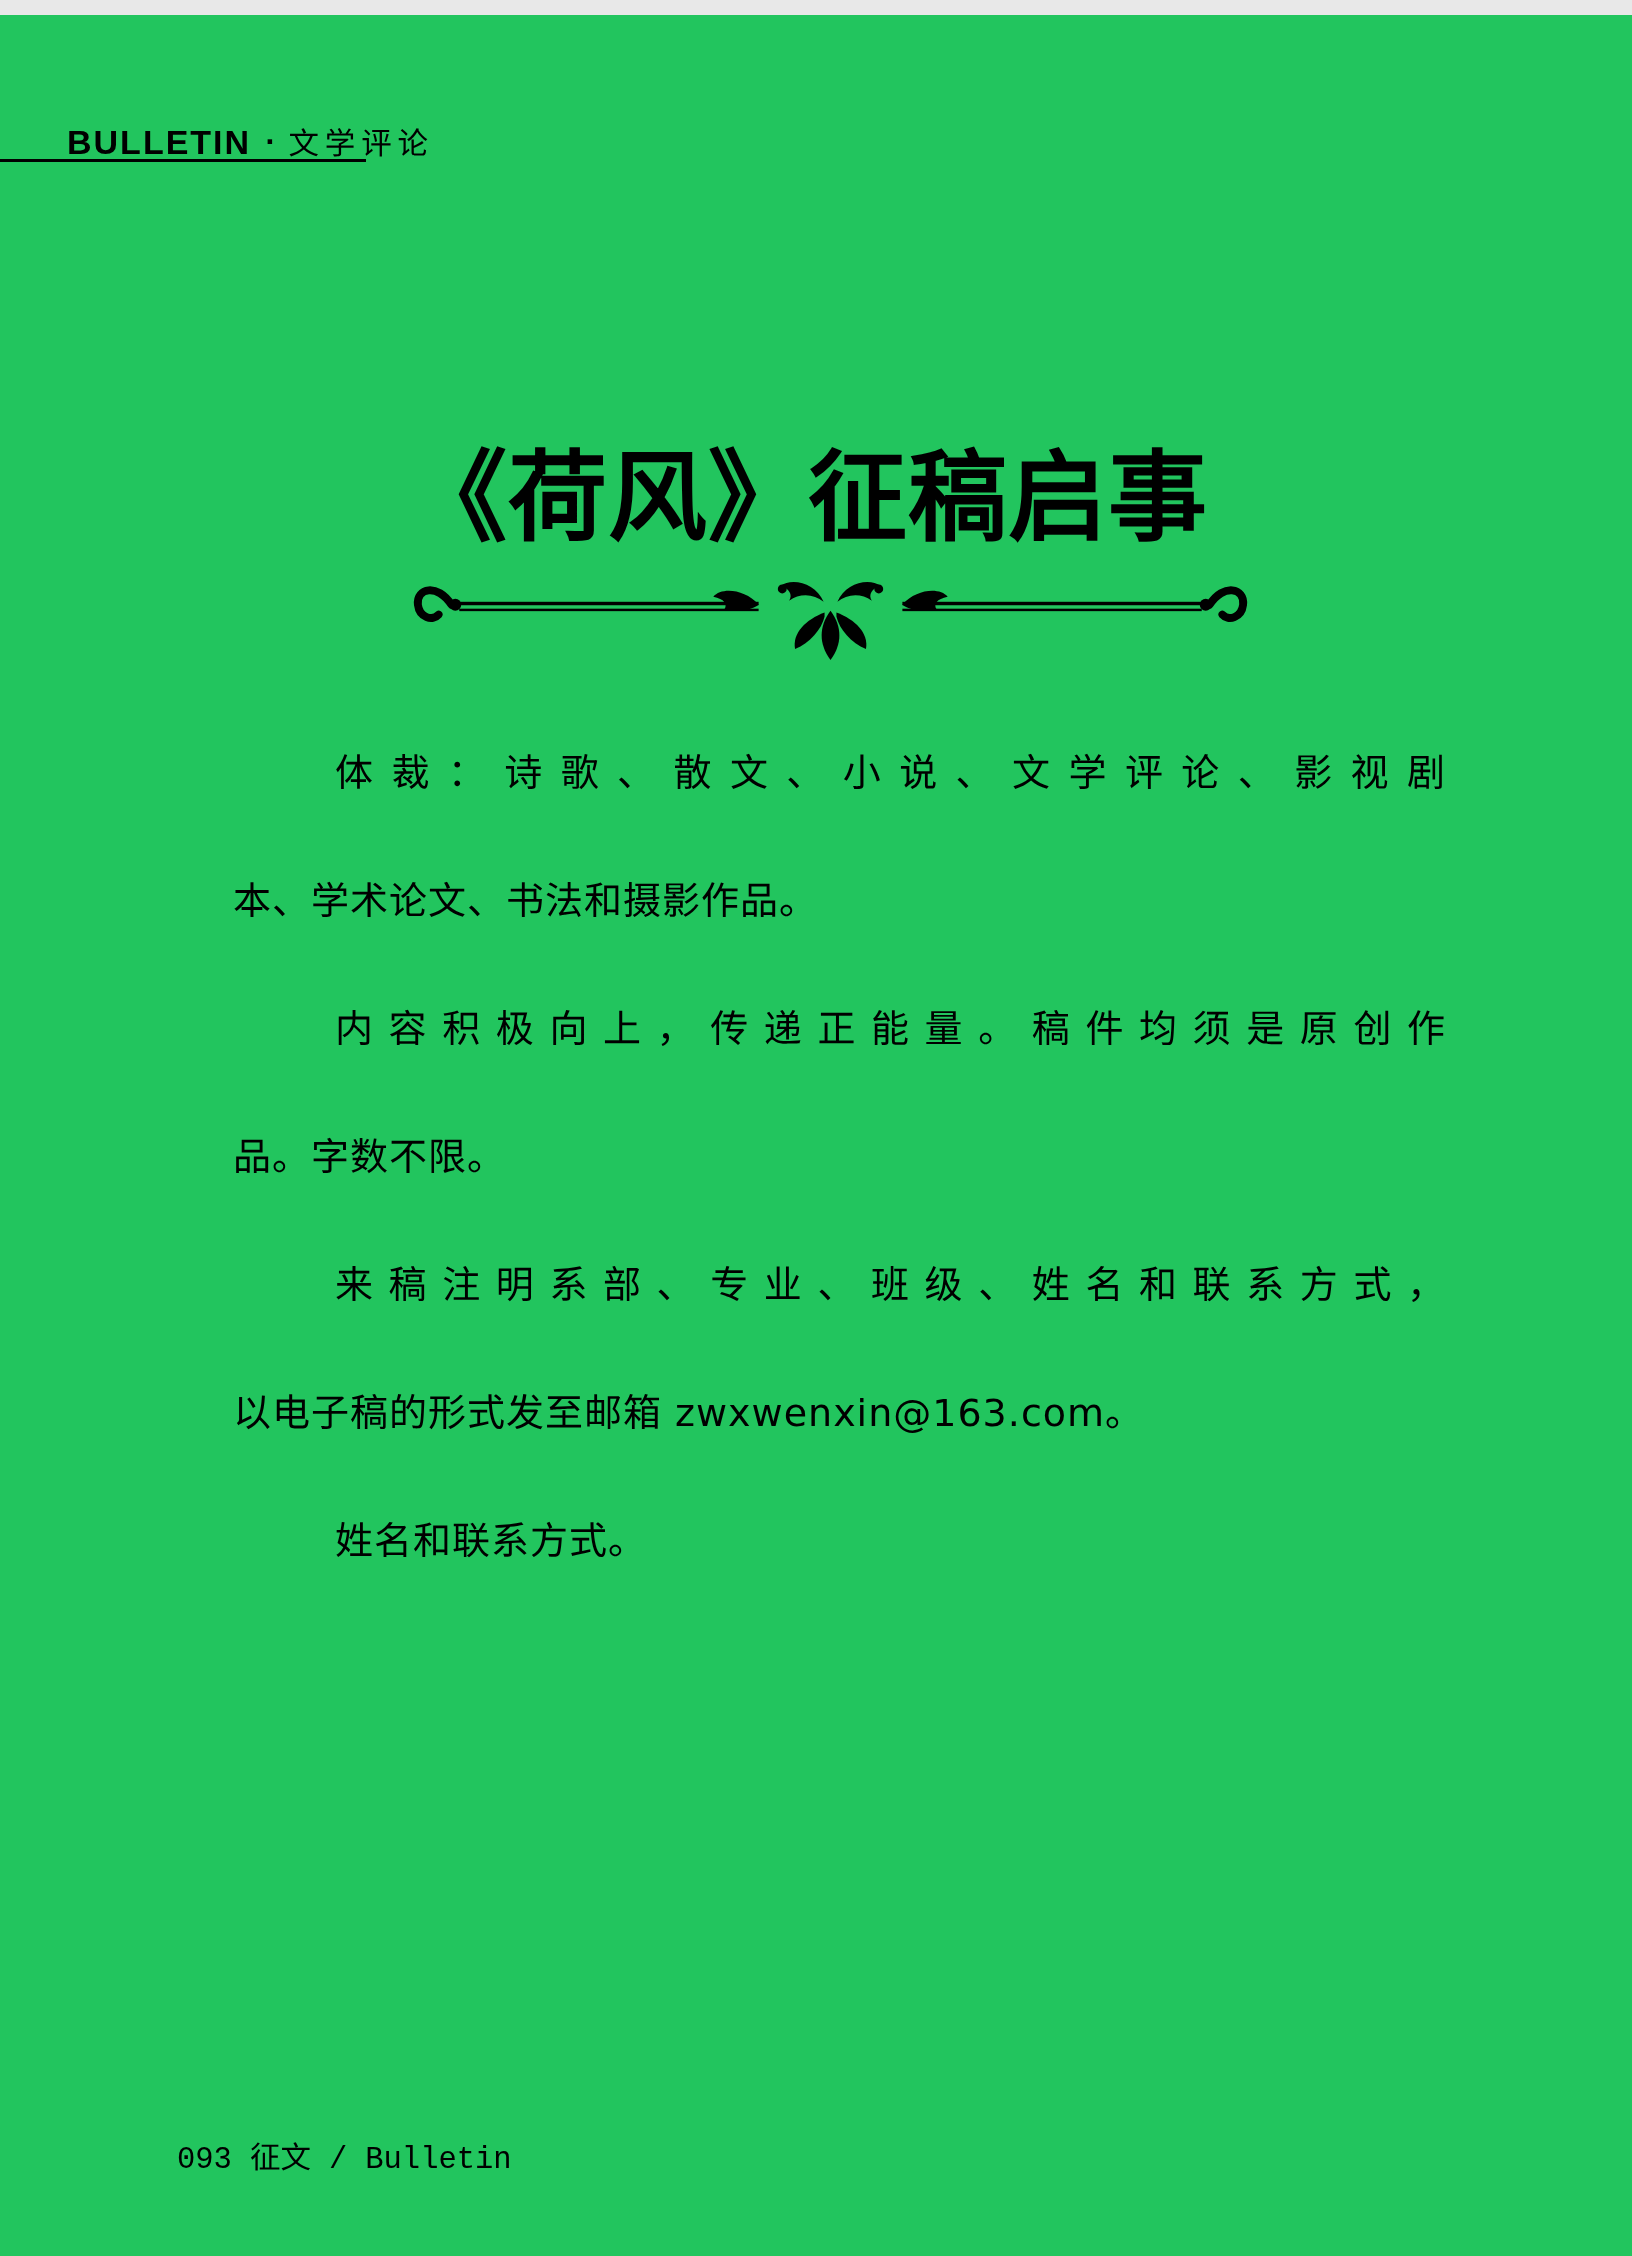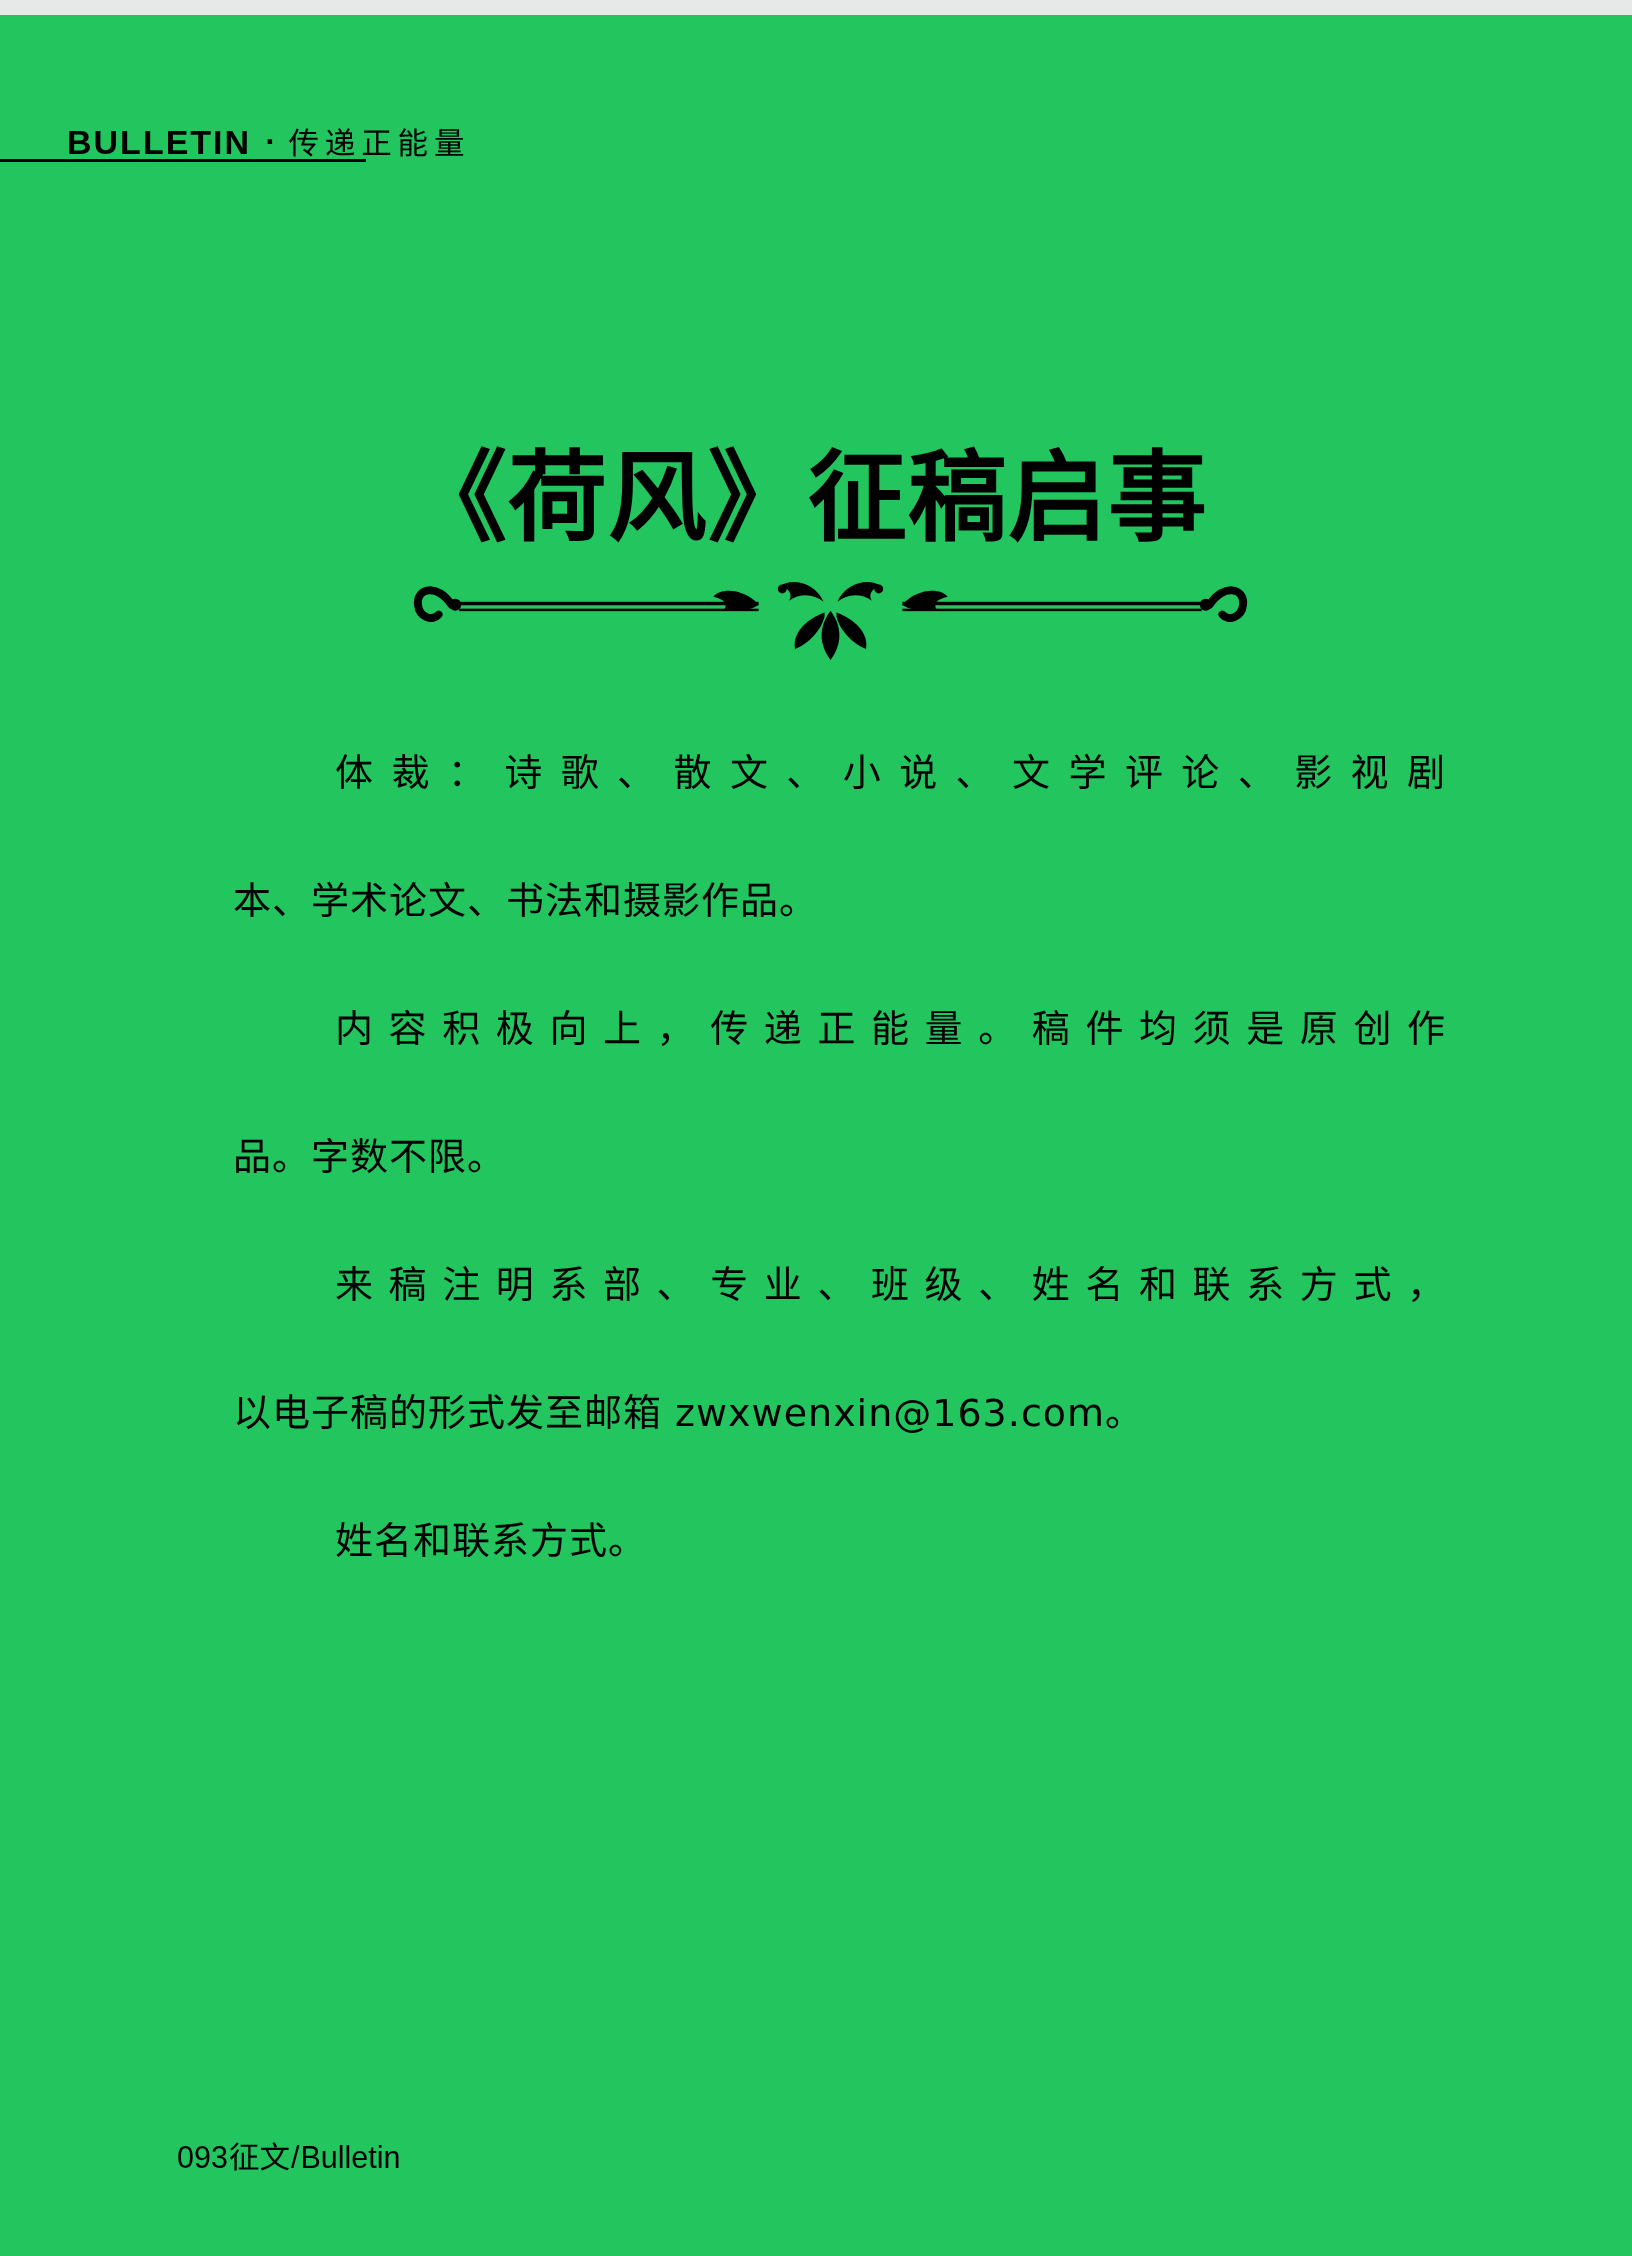--- a/index.html
+++ b/index.html
@@ -108,36 +108,36 @@
     white-space: nowrap;
   }
 
   
   .page-footer {
     position: absolute;
     left: 177px;
     top: 2118px;
     display: flex;
     align-items: baseline;
-    gap: 1px;
-    font-family: Liberation Sans, sans-serif;
+    gap: 18px;
+    font-family: Liberation Mono, monospace;
     font-size: 30.5px;
     white-space: nowrap;
   }
   .footer-sep { font-style: normal; }
 </style>
 </head>
 <body>
 
 <div class="page">
 
   <div class="page-header">
     <span class="brand">BULLETIN</span>
     <span class="header-sep">·</span>
-    <span class="header-section">传递正能量</span>
+    <span class="header-section">文学评论</span>
   </div>
   <div class="header-rule"></div>
 
   <h1 class="notice-title">《荷风》征稿启事</h1>
 
   <svg class="divider" viewBox="0 0 850 92" xmlns="http://www.w3.org/2000/svg" aria-hidden="true">
 
     <rect x="48" y="27" width="304" height="3.5" fill="#000"></rect>
     <rect x="48" y="34" width="304" height="2.5" fill="#000"></rect>
     <rect x="498" y="27" width="304" height="3.5" fill="#000"></rect>

